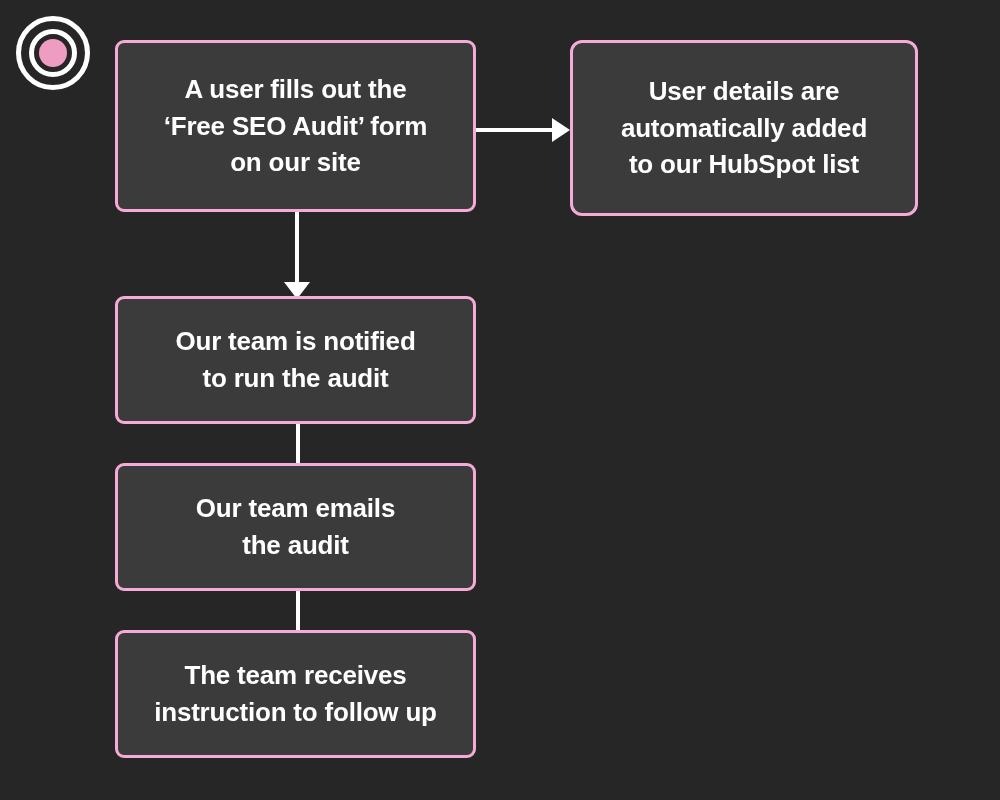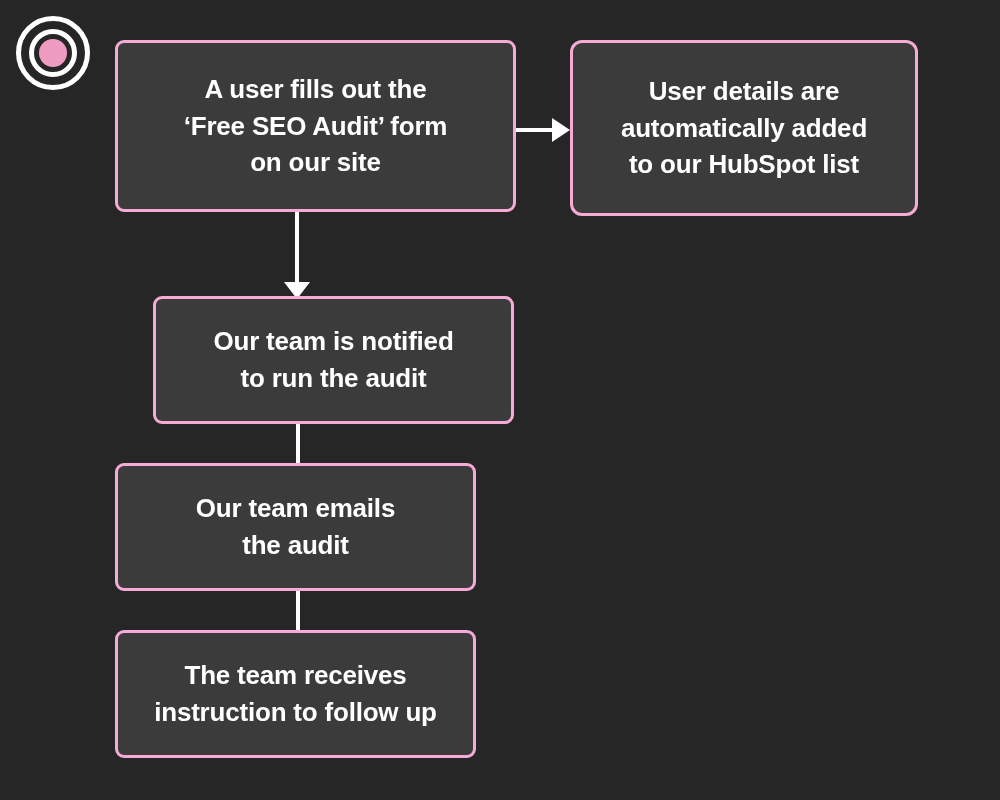--- a/index.html
+++ b/index.html
@@ -66,23 +66,23 @@
     font-size: 26px;
     line-height: 1.42;
     letter-spacing: -0.2px;
     padding: 4px 10px;
   }
   .node .label {
     display: block;
     white-space: pre-line;
   }
 
-  #node-form      { left: 115px; top: 40px;  width: 401px; height: 172px; }
+  #node-form      { left: 115px; top: 40px;  width: 361px; height: 172px; }
   #node-hubspot   { left: 570px; top: 40px;  width: 348px; height: 176px; border-radius: 12px; }
-  #node-notified  { left: 115px; top: 296px; width: 361px; height: 128px; margin-left: 38px; }
+  #node-notified  { left: 115px; top: 296px; width: 361px; height: 128px; }
   #node-emails    { left: 115px; top: 463px; width: 361px; height: 128px; }
   #node-followup  { left: 115px; top: 630px; width: 361px; height: 128px; }
 
   
   .connector {
     position: absolute;
     overflow: visible;
   }
   .connector svg { display: block; overflow: visible; }
 

